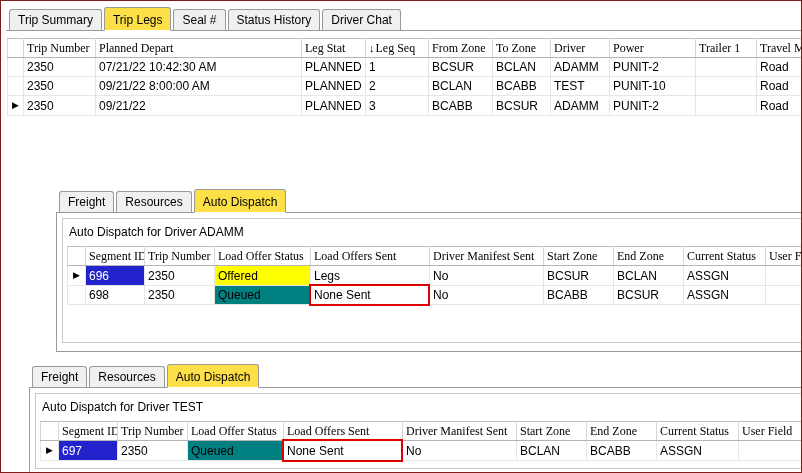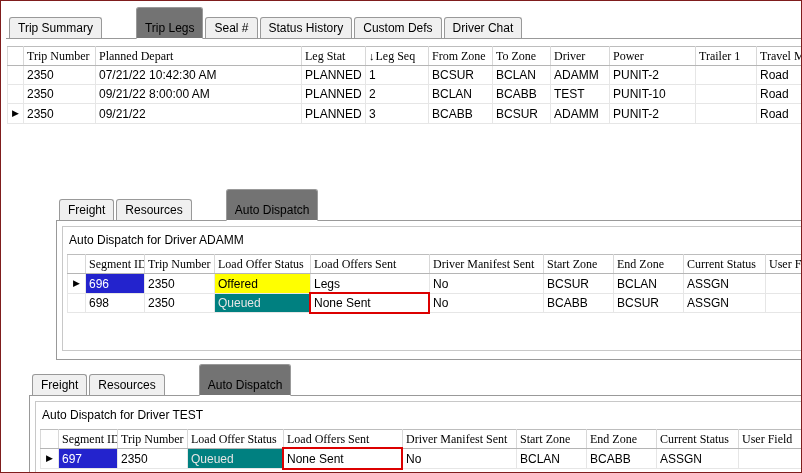--- a/index.html
+++ b/index.html
@@ -10,37 +10,37 @@
     font-size: 12px; color: #000;
   }
   
   .tabbar { display: flex; align-items: flex-end; border-bottom: 1px solid #999; padding-left: 3px; position: relative; }
   .tab {
     position: relative; padding: 3px 8px; background: #f0f0f0;
     border: 1px solid #999; border-bottom: none; border-radius: 3px 3px 0 0;
     margin-right: 2px; white-space: nowrap; cursor: default; z-index: 1;
   }
   .tab.active {
-    background: #737373; padding-top: 13px; margin-bottom: -1px;
-    border-bottom: 1px solid #fff; z-index: 2; margin-left: 32px;
+    background: #fde047; padding-top: 5px; margin-bottom: -1px;
+    border-bottom: 1px solid #fff; z-index: 2;
   }
   
   table.grid { border-collapse: collapse; table-layout: fixed; background: #fff; border: 1px solid #c4c4c4; }
   .grid th, .grid td {
     height: 19px; padding: 0 3px; overflow: hidden; white-space: nowrap;
     font-weight: normal; text-align: left; font-size: 12px;
   }
   .grid th { border: 1px solid #d8d8d8; border-top-color: #bdbdbd; border-bottom-color: #b5b5b5; background: #fff; font-family: Liberation Serif, serif; }
   .grid td { border: 1px solid #e6e6e6; }
   th.sel, td.sel { padding: 0; text-align: center; }
   .marker { font-size: 9px; line-height: 19px; }
   .sort { font-size: 11px; margin-right: 1px; }
   .r { text-align: right; }
   .c-offered { background: var(--offered-yellow, #ffff00); }
-  .c-queued  { background: var(--queued-teal, #008080); color: #e5e5e5; }
+  .c-queued  { background: var(--queued-teal, #008080); color: #000000; }
   .c-blue    { background: var(--selected-cell-blue, #2323cd); color: #fff; }
   td.annot { position: relative; overflow: visible; }
   .annot-box {
     position: absolute; left: -2px; top: -2px; right: -1px; bottom: -2px;
     border: 2px solid var(--annotation-red, #dc0000);
     pointer-events: none; z-index: 3;
   }
   
   .trip-panel { position: absolute; left: 5px; top: 6px; width: 800px; }
   .trip-panel .gridwrap { margin-top: 7px; margin-left: 1px; width: 796px; overflow: hidden; }
@@ -63,21 +63,20 @@
 <body>
 
 <div id="screen">
 
   <div class="trip-panel">
     <div class="tabbar">
       <div class="tab">Trip Summary</div>
       <div class="tab active">Trip Legs</div>
       <div class="tab">Seal #</div>
       <div class="tab">Status History</div>
-      <div class="tab">Custom Defs</div>
       <div class="tab">Driver Chat</div>
     </div>
     <div class="gridwrap">
       <table class="grid">
         <colgroup>
           <col style="width:16px">
             <col style="width:72px">
             <col style="width:206px">
             <col style="width:64px">
           <col style="width:63px">

